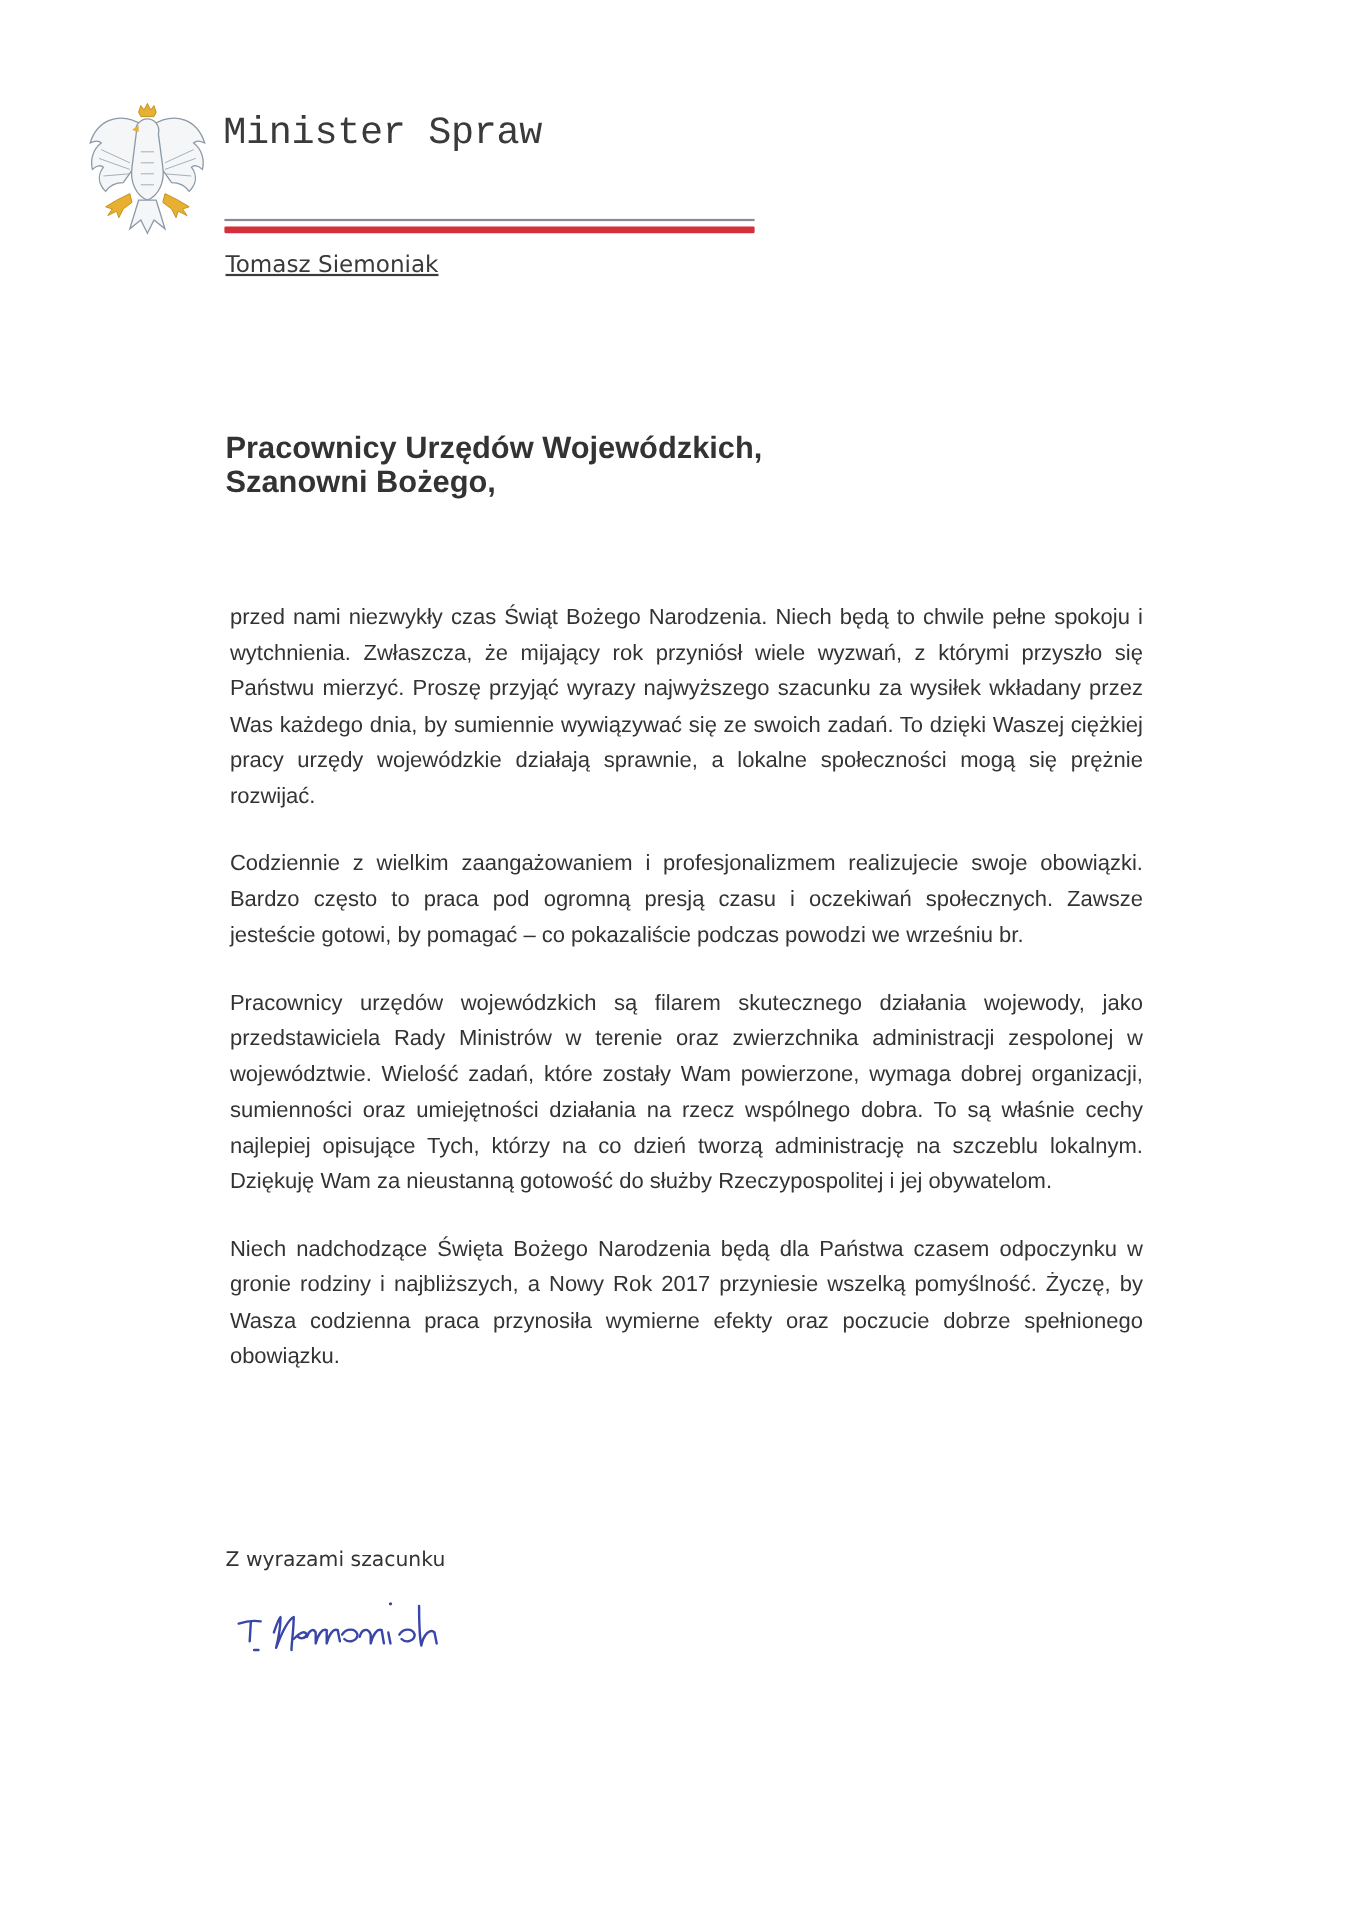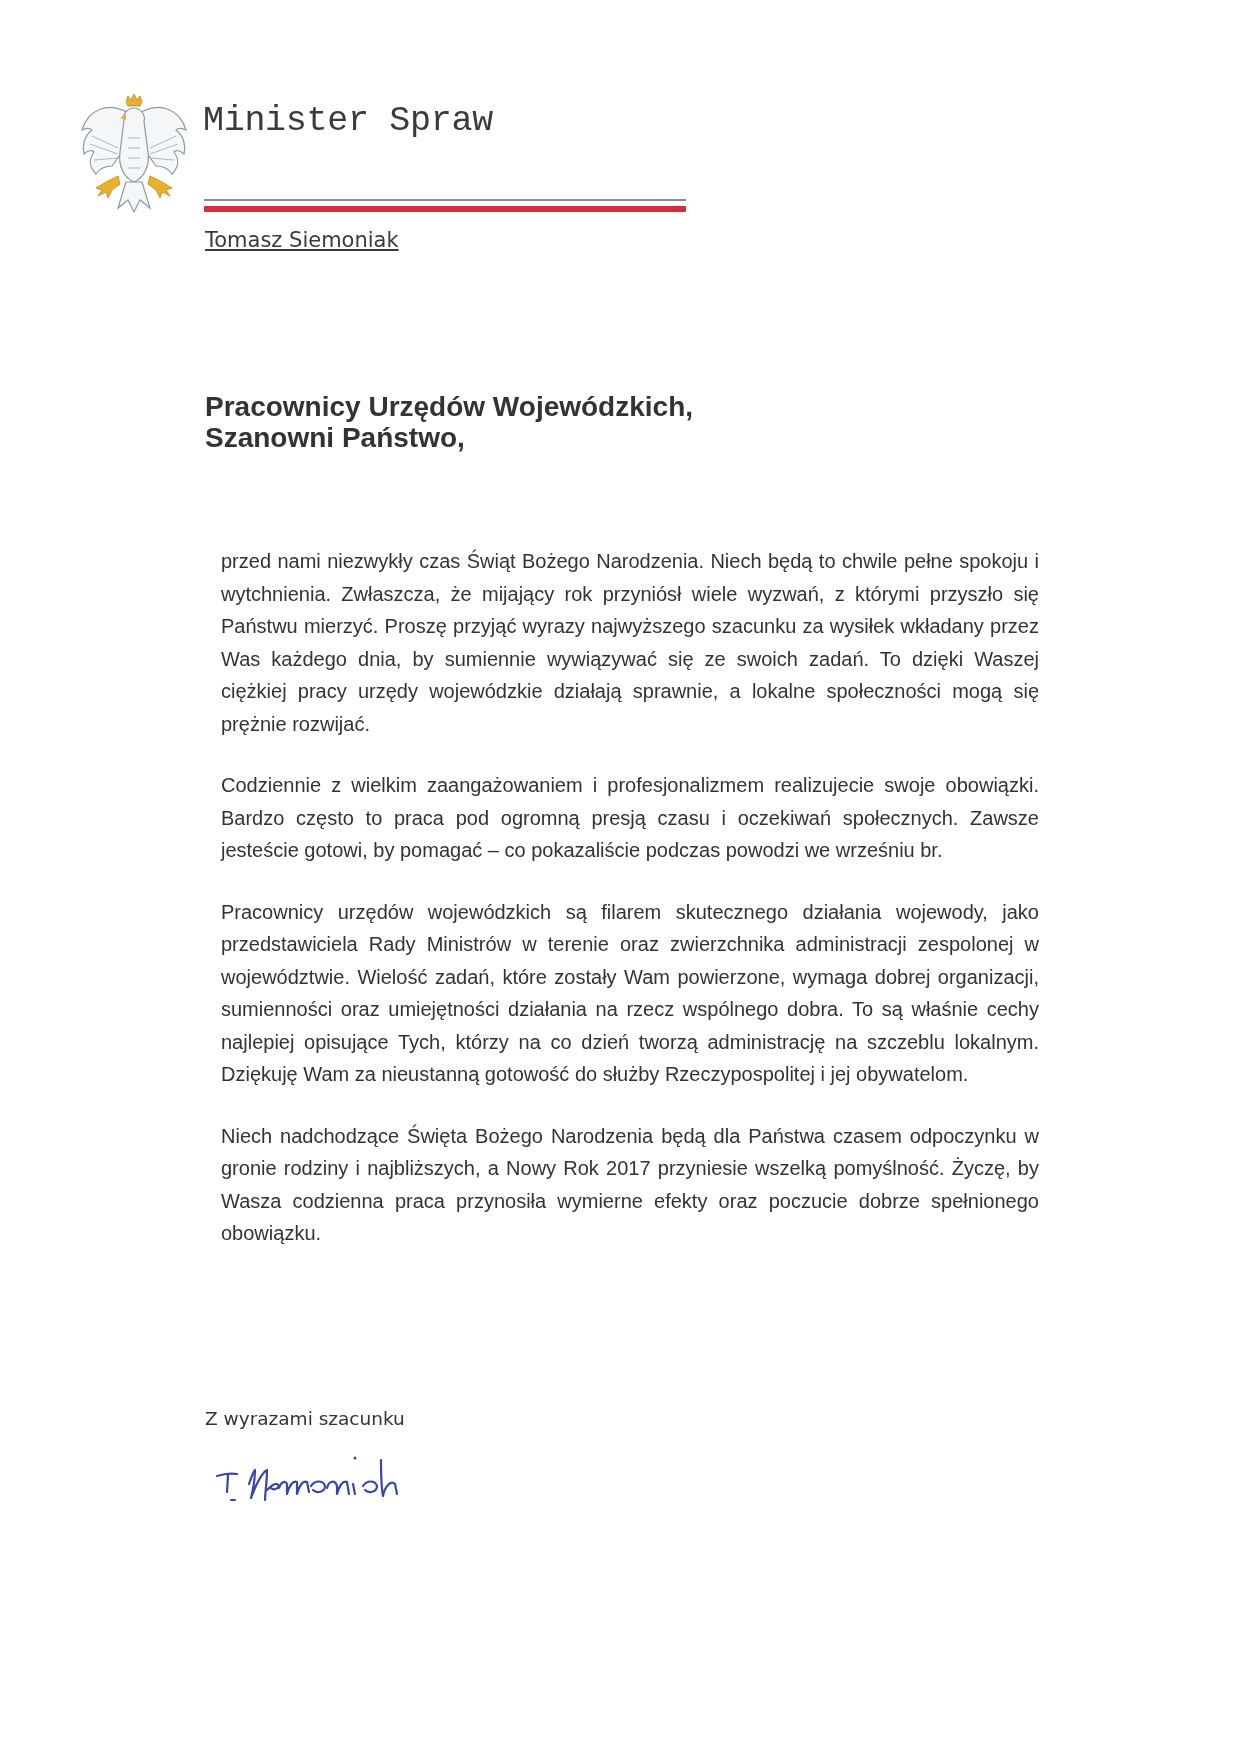--- a/index.html
+++ b/index.html
@@ -11,21 +11,21 @@
   .title span { display:block; white-space:nowrap; }
   .rule-gray { position:absolute; left:204px; top:199px; width:482px; height:2px; background:#8a8a94; }
   .rule-red { position:absolute; left:204px; top:206px; width:482px; height:6px; background:#d4303c; border-radius:1px; }
   .name { position:absolute; left:205px; top:228px; font-size:21px; color:#3a3a3a;
           font-family:"DejaVu Sans", sans-serif;text-decoration:underline; }
   .salutation { position:absolute; left:205px; top:391px; font-size:28px; font-weight:bold;
                 line-height:31px; color:#333; }
   .salutation span { display:block; }
   .body { position:absolute; left:205px; top:545px; width:834px; font-size:20px; line-height:32.5px;
           color:#333; text-align:justify; }
-  .body p { margin:0 0 29px 16px; }
+  .body p { margin:0 0 29px 4px; }
   .closing { position:absolute; left:205px; top:1408px; font-size:20px; color:#333;
              font-family:"DejaVu Sans", sans-serif; font-size:18.5px; }
   .signature { position:absolute; left:215px; top:1450px; width:260px; height:70px; }
 </style>
 </head>
 <body>
 
 <svg class="emblem" viewBox="0 0 112 122" xmlns="http://www.w3.org/2000/svg">
   <g fill="#f4f6f8" stroke="#8d99a6" stroke-width="1.2">
     <path d="M52 22 C30 8 10 18 4 38 C8 36 12 36 14 38 C6 44 4 54 6 62 C10 58 14 58 16 60 C10 68 12 76 18 82 C22 76 28 74 34 74 L44 60 Z"></path>
@@ -48,21 +48,21 @@
 
 <div class="title">
   <span>Minister Spraw</span>
 </div>
 <div class="rule-gray"></div>
 <div class="rule-red"></div>
 <div class="name">Tomasz Siemoniak</div>
 
 <div class="salutation">
   <span>Pracownicy Urzędów Wojewódzkich,</span>
-  <span>Szanowni Państwo,</span>
+  <span>Szanowni Bożego,</span>
 </div>
 
 <div class="body">
   <p>przed nami niezwykły czas Świąt Bożego Narodzenia. Niech będą to chwile pełne spokoju i wytchnienia. Zwłaszcza, że mijający rok przyniósł wiele wyzwań, z którymi przyszło się Państwu mierzyć. Proszę przyjąć wyrazy najwyższego szacunku za wysiłek wkładany przez Was każdego dnia, by sumiennie wywiązywać się ze swoich zadań. To dzięki Waszej ciężkiej pracy urzędy wojewódzkie działają sprawnie, a lokalne społeczności mogą się prężnie rozwijać.</p>
   <p>Codziennie z wielkim zaangażowaniem i profesjonalizmem realizujecie swoje obowiązki. Bardzo często to praca pod ogromną presją czasu i oczekiwań społecznych. Zawsze jesteście gotowi, by pomagać – co pokazaliście podczas powodzi we wrześniu br.</p>
   <p>Pracownicy urzędów wojewódzkich są filarem skutecznego działania wojewody, jako przedstawiciela Rady Ministrów w terenie oraz zwierzchnika administracji zespolonej w województwie. Wielość zadań, które zostały Wam powierzone, wymaga dobrej organizacji, sumienności oraz umiejętności działania na rzecz wspólnego dobra. To są właśnie cechy najlepiej opisujące Tych, którzy na co dzień tworzą administrację na szczeblu lokalnym. Dziękuję Wam za nieustanną gotowość do służby Rzeczypospolitej i jej obywatelom.</p>
   <p>Niech nadchodzące Święta Bożego Narodzenia będą dla Państwa czasem odpoczynku w gronie rodziny i najbliższych, a Nowy Rok 2017 przyniesie wszelką pomyślność. Życzę, by Wasza codzienna praca przynosiła wymierne efekty oraz poczucie dobrze spełnionego obowiązku.</p>
 </div>
 
 <div class="closing">Z wyrazami szacunku</div>

